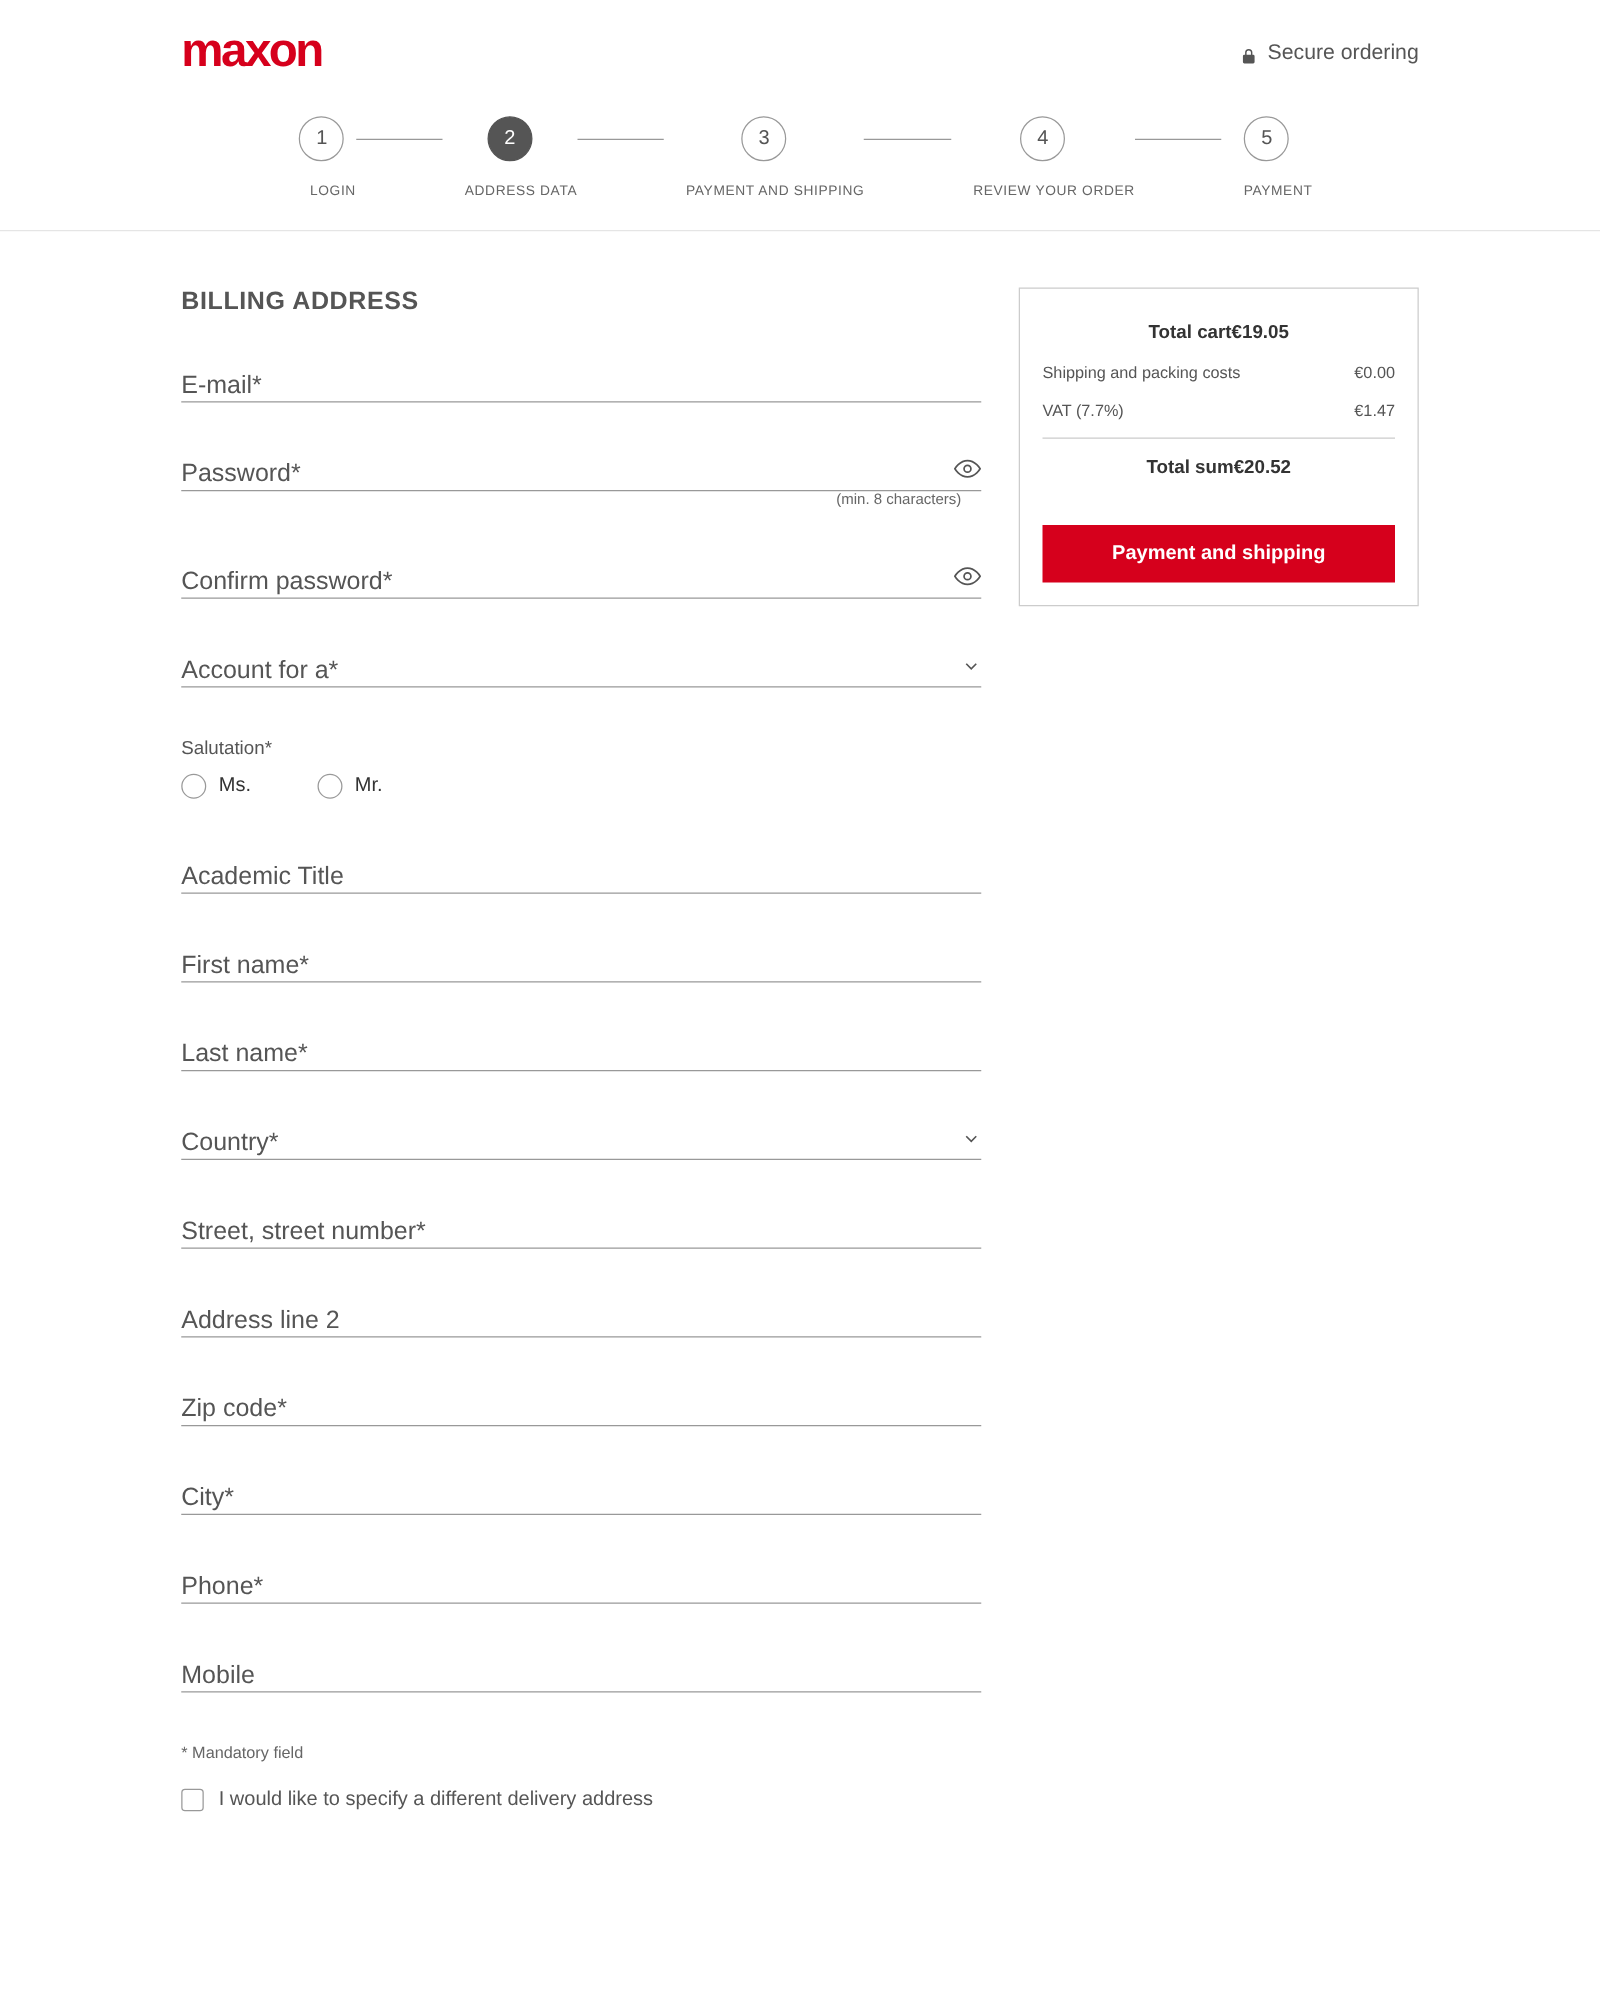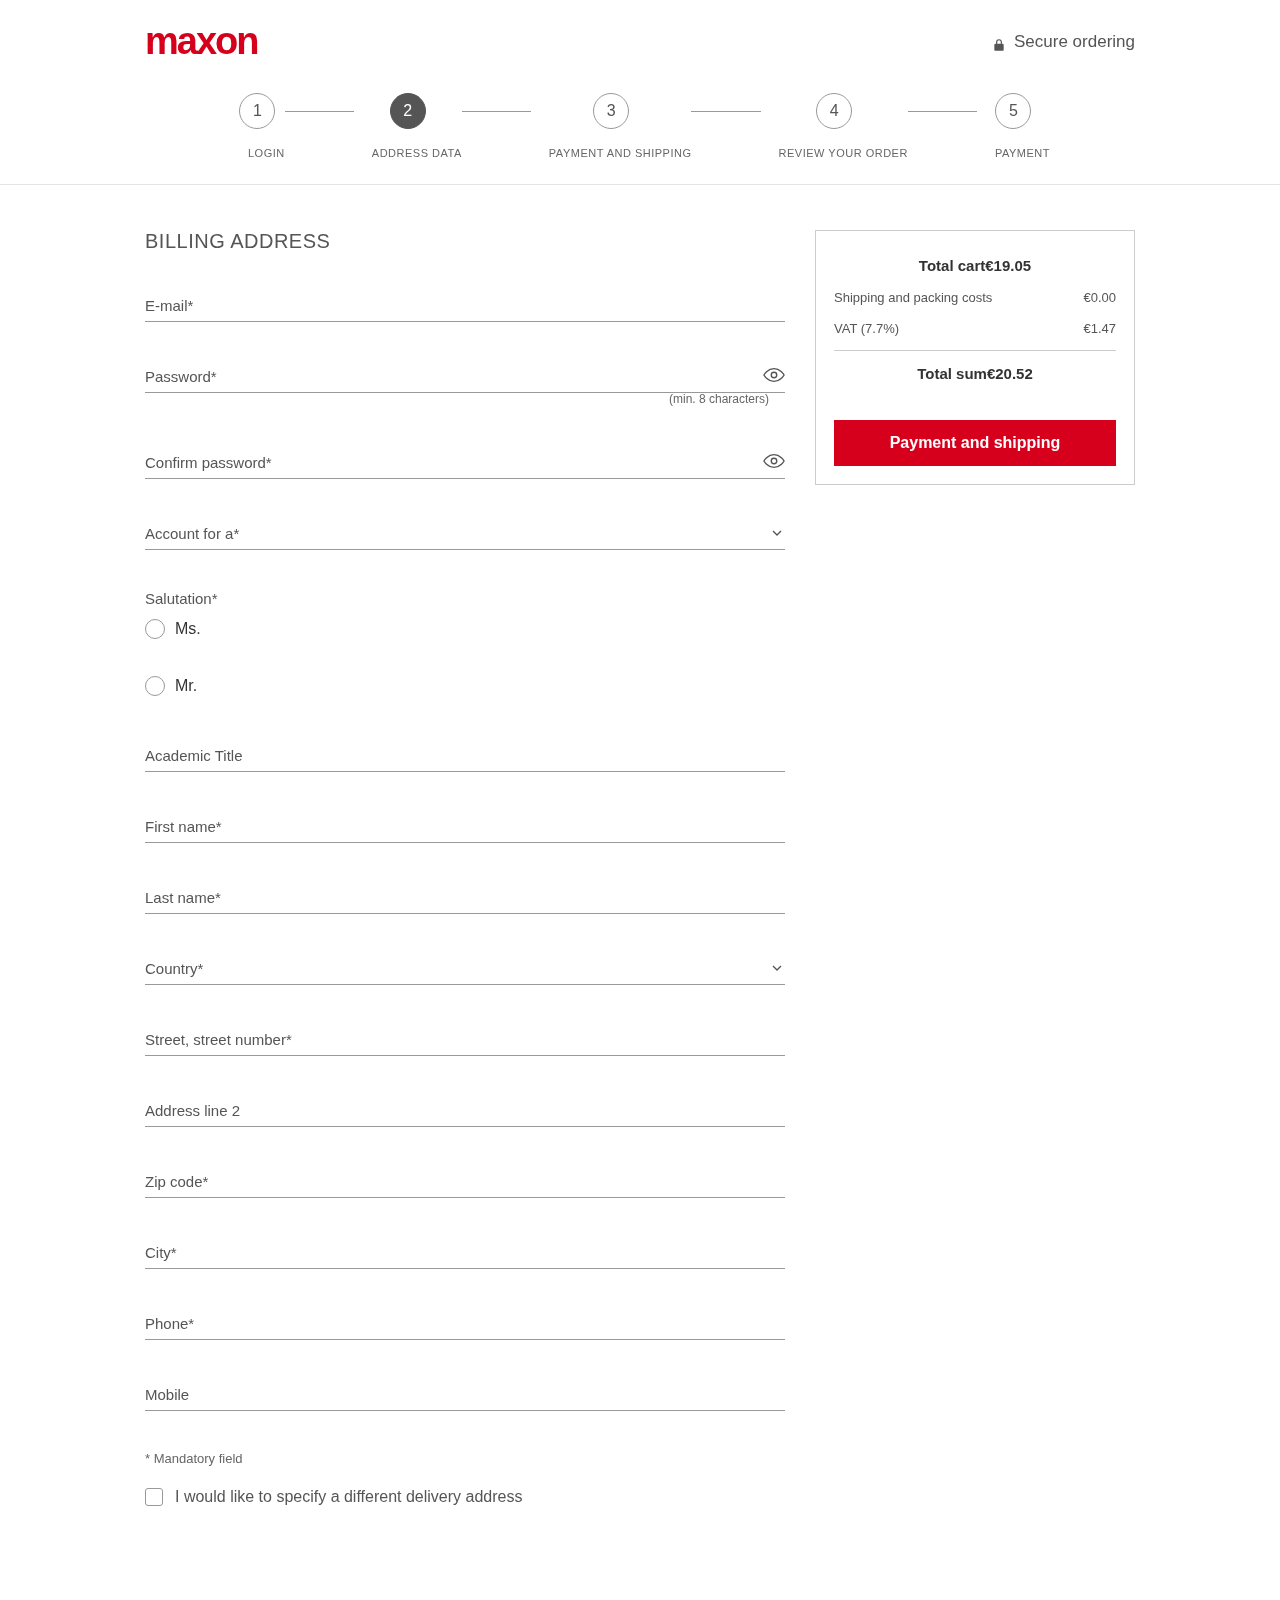--- a/index.html
+++ b/index.html
@@ -89,21 +89,21 @@
   margin: 0 auto;
   padding: 45px 30px 40px;
   display: flex;
   gap: 30px;
   align-items: flex-start;
 }
 .form-col { flex: 1; max-width: 680px; }
 .form-title {
   font-size: 20px;
   color: #555;
-  font-weight: 400;
+  font-weight: 700;
   letter-spacing: 0.5px;
   margin-bottom: 38px;
 }
 .field {
   position: relative;
   margin-bottom: 40px;
 }
 .field input, .field .select {
   width: 100%;
   border: none;
@@ -112,21 +112,21 @@
   font-size: 16px;
   background: transparent;
   outline: none;
   color: #555;
 }
 .field .label {
   position: absolute;
   left: 0;
   top: 6px;
   color: #555;
-  font-size: 15px;
+  font-size: 20px;
   pointer-events: none;
 }
 .field .helper {
   position: absolute;
   right: 16px;
   top: 30px;
   font-size: 12px;
   color: #666;
 }
 .field .eye {
@@ -147,23 +147,22 @@
 }
 .field.with-helper { margin-bottom: 55px; }
 
 .salutation-label {
   font-size: 15px;
   color: #555;
   margin-bottom: 12px;
 }
 .radio-group {
   display: flex;
-  gap: 37px;
+  gap: 53px;
   margin-bottom: 45px;
-  flex-direction: column;
 }
 .radio-opt {
   display: flex;
   align-items: center;
   gap: 10px;
   cursor: pointer;
 }
 .radio-circle {
   width: 20px;
   height: 20px;

